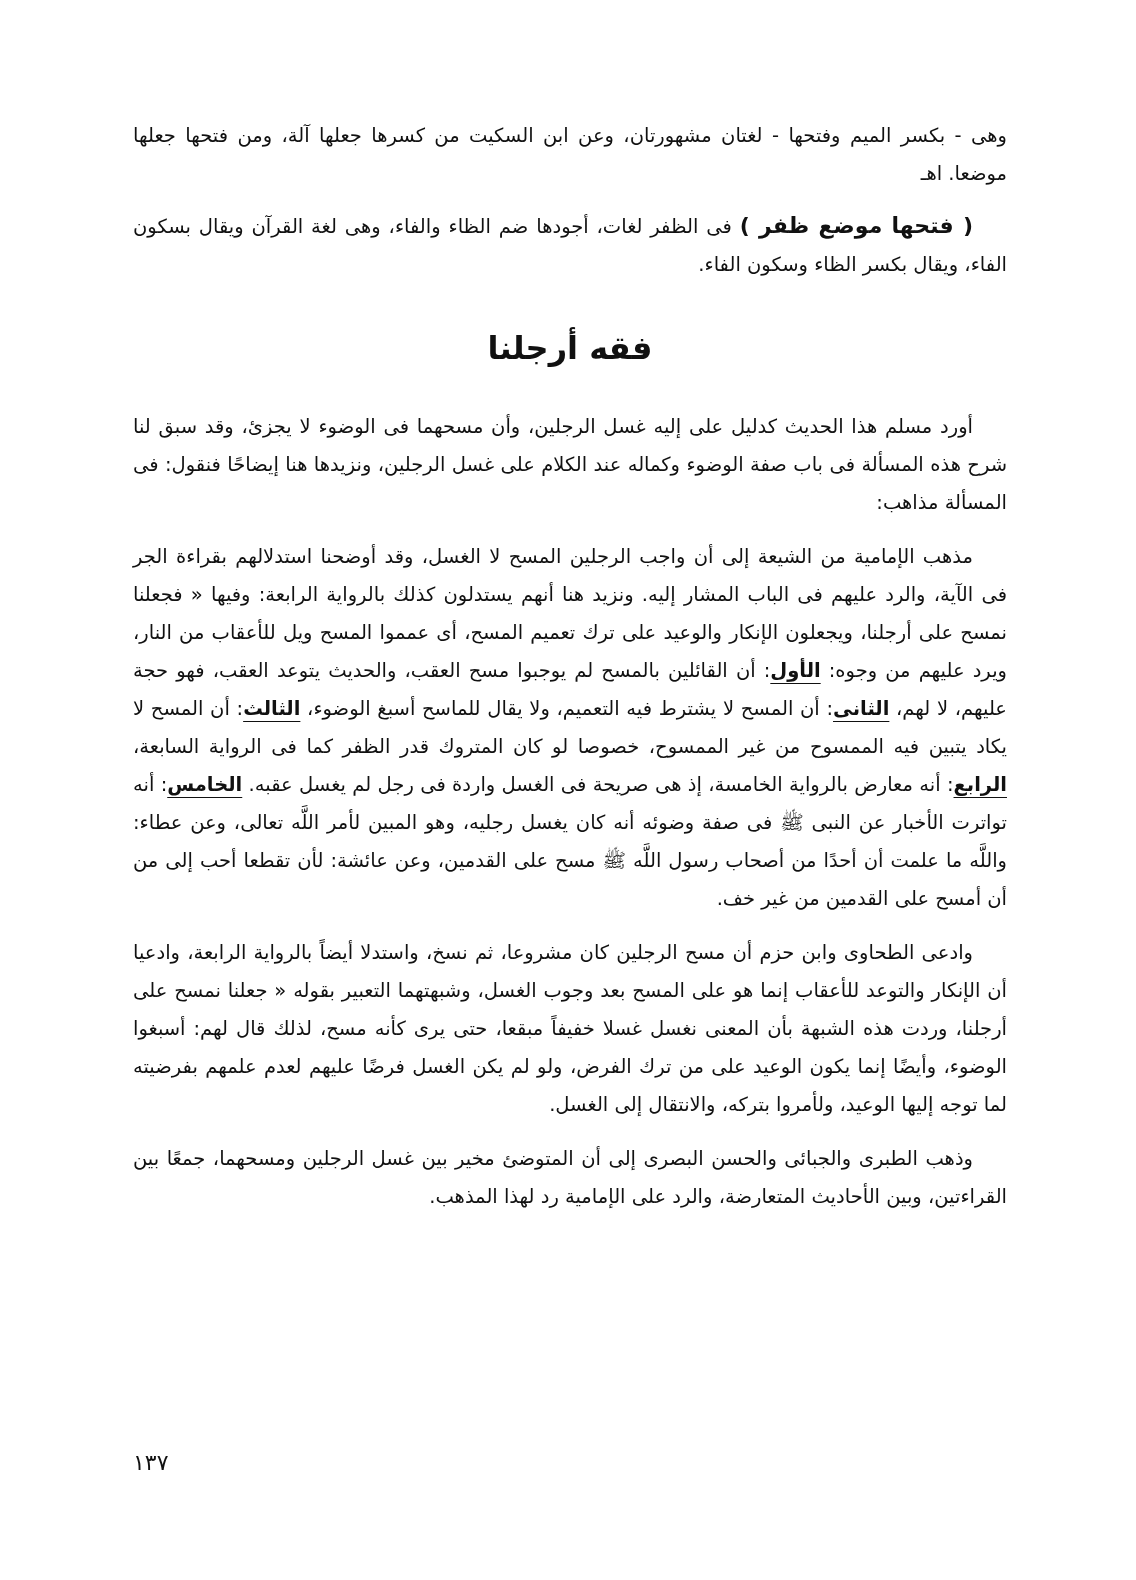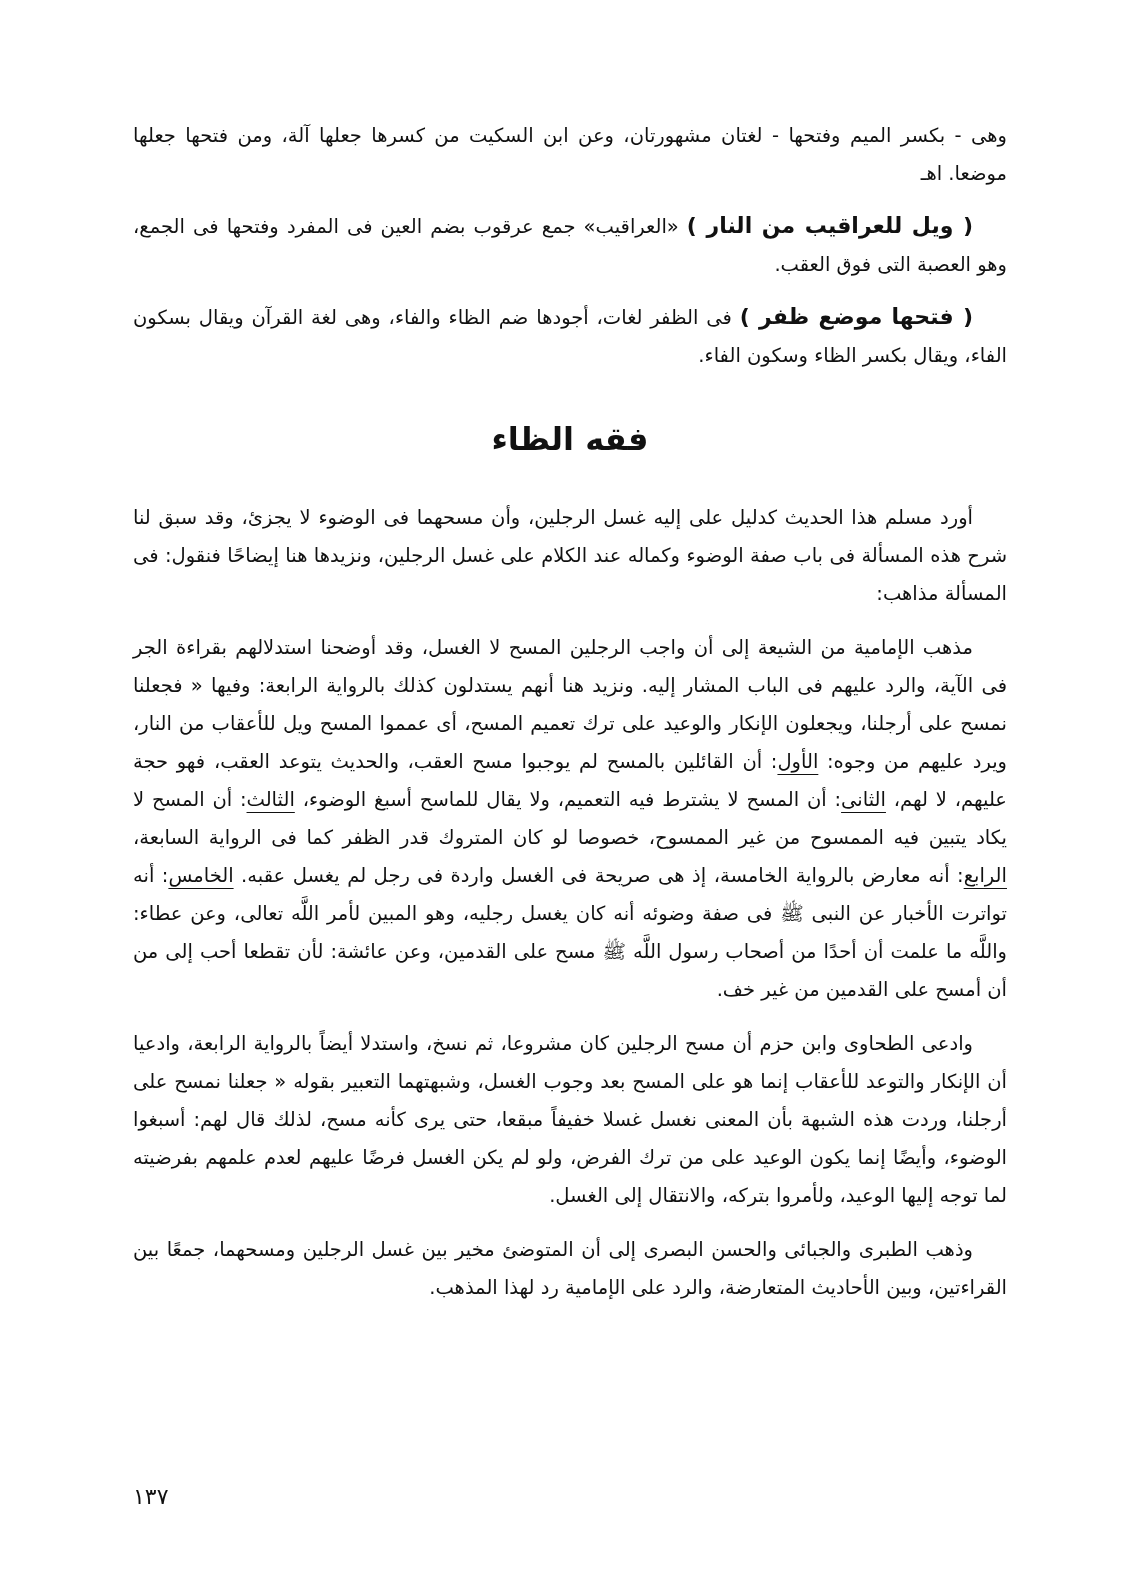--- a/index.html
+++ b/index.html
@@ -33,52 +33,51 @@
     .para.indent {
       text-indent: 34px;
     }
     .gap-sm { margin-top: 14px; }
     .gap-md { margin-top: 16px; }
     .term {
       font-weight: bold;
       font-size: 22px;
     }
     .key {
-      font-weight: normal;
+      font-weight: bold;
       text-decoration: underline;
       text-underline-offset: 6px;
     }
     .heading {
       text-align: center;
       font-weight: bold;
       font-size: 32px;
       line-height: 48px;
       margin: 40px 0 36px 0;
     }
     .page-number {
       position: absolute;
       left: 133px;
-      top: 1484px;
+      top: 1450px;
       font-size: 22px;
       font-family: "DejaVu Sans", sans-serif;
       direction: rtl;
     }
   </style>
 </head>
 <body>
 
 <div class="page">
 
   <p class="para">وهى - بكسر الميم وفتحها - لغتان مشهورتان، وعن ابن السكيت من كسرها جعلها آلة، ومن فتحها جعلها موضعا. اهـ</p>
 
-  <p class="para indent gap-sm"><span class="term">( ويل للعراقيب من النار )</span><span> «العراقيب» جمع عرقوب بضم العين فى المفرد وفتحها فى الجمع، وهو العصبة التى فوق العقب.</span></p>
 
   <p class="para indent gap-sm"><span class="term">( فتحها موضع ظفر )</span><span> فى الظفر لغات، أجودها ضم الظاء والفاء، وهى لغة القرآن ويقال بسكون الفاء، ويقال بكسر الظاء وسكون الفاء.</span></p>
 
-  <h2 class="heading">فقه الظاء</h2>
+  <h2 class="heading">فقه أرجلنا</h2>
 
   <p class="para indent">أورد مسلم هذا الحديث كدليل على إليه غسل الرجلين، وأن مسحهما فى الوضوء لا يجزئ، وقد سبق لنا شرح هذه المسألة فى باب صفة الوضوء وكماله عند الكلام على غسل الرجلين، ونزيدها هنا إيضاحًا فنقول: فى المسألة مذاهب:</p>
 
   <p class="para indent gap-md"><span>مذهب الإمامية من الشيعة إلى أن واجب الرجلين المسح لا الغسل، وقد أوضحنا استدلالهم بقراءة الجر فى الآية، والرد عليهم فى الباب المشار إليه. ونزيد هنا أنهم يستدلون كذلك بالرواية الرابعة: وفيها « فجعلنا نمسح على أرجلنا، ويجعلون الإنكار والوعيد على ترك تعميم المسح، أى عمموا المسح ويل للأعقاب من النار، ويرد عليهم من وجوه: </span><span class="key">الأول</span><span>: أن القائلين بالمسح لم يوجبوا مسح العقب، والحديث يتوعد العقب، فهو حجة عليهم، لا لهم، </span><span class="key">الثانى</span><span>: أن المسح لا يشترط فيه التعميم، ولا يقال للماسح أسبغ الوضوء، </span><span class="key">الثالث</span><span>: أن المسح لا يكاد يتبين فيه الممسوح من غير الممسوح، خصوصا لو كان المتروك قدر الظفر كما فى الرواية السابعة، </span><span class="key">الرابع</span><span>: أنه معارض بالرواية الخامسة، إذ هى صريحة فى الغسل واردة فى رجل لم يغسل عقبه. </span><span class="key">الخامس</span><span>: أنه تواترت الأخبار عن النبى ﷺ فى صفة وضوئه أنه كان يغسل رجليه، وهو المبين لأمر اللَّه تعالى، وعن عطاء: واللَّه ما علمت أن أحدًا من أصحاب رسول اللَّه ﷺ مسح على القدمين، وعن عائشة: لأن تقطعا أحب إلى من أن أمسح على القدمين من غير خف.</span></p>
 
   <p class="para indent gap-md">وادعى الطحاوى وابن حزم أن مسح الرجلين كان مشروعا، ثم نسخ، واستدلا أيضاً بالرواية الرابعة، وادعيا أن الإنكار والتوعد للأعقاب إنما هو على المسح بعد وجوب الغسل، وشبهتهما التعبير بقوله « جعلنا نمسح على أرجلنا، وردت هذه الشبهة بأن المعنى نغسل غسلا خفيفاً مبقعا، حتى يرى كأنه مسح، لذلك قال لهم: أسبغوا الوضوء، وأيضًا إنما يكون الوعيد على من ترك الفرض، ولو لم يكن الغسل فرضًا عليهم لعدم علمهم بفرضيته لما توجه إليها الوعيد، ولأمروا بتركه، والانتقال إلى الغسل.</p>
 
   <p class="para indent gap-md">وذهب الطبرى والجبائى والحسن البصرى إلى أن المتوضئ مخير بين غسل الرجلين ومسحهما، جمعًا بين القراءتين، وبين الأحاديث المتعارضة، والرد على الإمامية رد لهذا المذهب.</p>
 
 </div>

